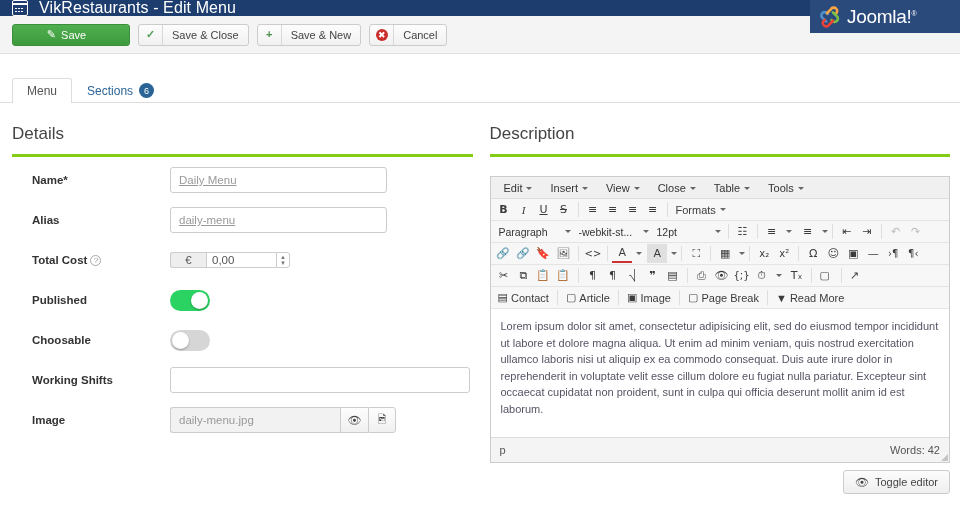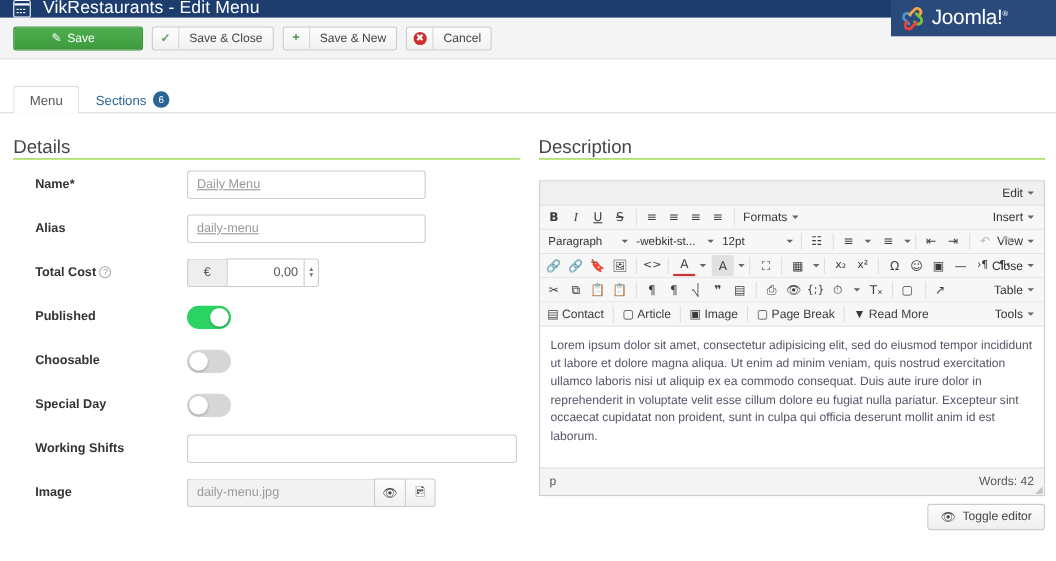--- a/index.html
+++ b/index.html
@@ -169,21 +169,22 @@
     padding:0 10px;
   }
   .col-left { width:470px; padding-left:2px; }
   .col-right { width:468px; margin-left:17px; }
 
   .section-title {
     font-size:17px;
     color:#444;
     font-weight:normal;
     margin:21px 0 0 0;
-    border-bottom:1px solid #84cc16;
+    padding-bottom:10px;
+    border-bottom:3px solid #84cc16;
   }
 
   .form-row {
     display:flex;
     align-items:center;
     min-height:34px;
     margin-top:6px;
     margin-left:20px;
   }
   .form-row .flabel {
@@ -245,24 +246,23 @@
     width:36px;
     background:#eee;
     border:1px solid #ccc;
     border-right:none;
     border-radius:3px 0 0 3px;
     display:flex; align-items:center; justify-content:center;
     font-size:11.5px; color:#555;
   }
   .cost-inp {
     width:70px;
-    height:26px;
+    height:16px;
     border:1px solid #ccc;
     border-right:none;
-    text-align:right;
     padding:0 5px;
     font-size:11.5px;
     color:#555;
     background:#fff;
     outline:none;
     font-family:"Liberation Sans", sans-serif;
   }
   .spin {
     width:14px;
     border:1px solid #ccc;
@@ -297,24 +297,23 @@
   
   .editor {
     border:1px solid #ccc;
     margin-top:19px;
     background:#fff;
   }
   .mce-menubar {
     background:#f0f0f0;
     border-bottom:1px solid #dcdcdc;
     display:flex;
-    align-items:flex-end;
+    align-items:center;
     height:22px;
     padding-left:4px;
-    flex-direction:column;
   }
   .mce-menuitem {
     font-size:11px;
     color:#333;
     padding:0 9px;
     cursor:pointer;
     line-height:22px;
   }
   .caret {
     display:inline-block;
@@ -495,26 +494,20 @@
         </div>
     </div>
 
     <div class="form-row">
       <div class="flabel">Choosable</div>
       <div class="toggle">
           <span class="knob"></span>
         </div>
     </div>
 
-    <div class="form-row">
-      <div class="flabel">Special Day</div>
-      <div class="toggle">
-          <span class="knob"></span>
-        </div>
-    </div>
 
     <div class="form-row">
       <div class="flabel">Working Shifts</div>
       <input class="inp inp-wide" value="" style="">
     </div>
 
 
     <div class="form-row">
       <div class="flabel">Image</div>
       <input class="inp inp-img" readonly="" value="daily-menu.jpg" style="">

